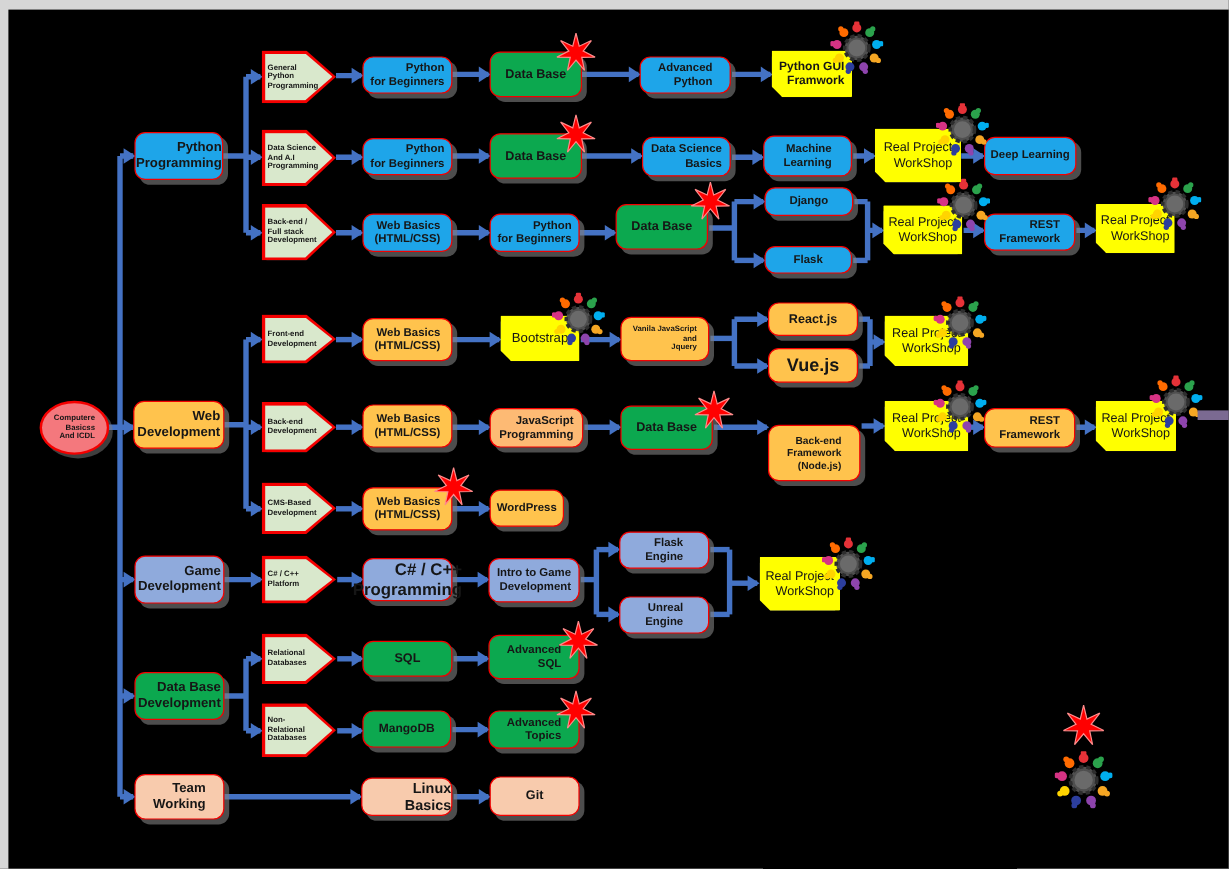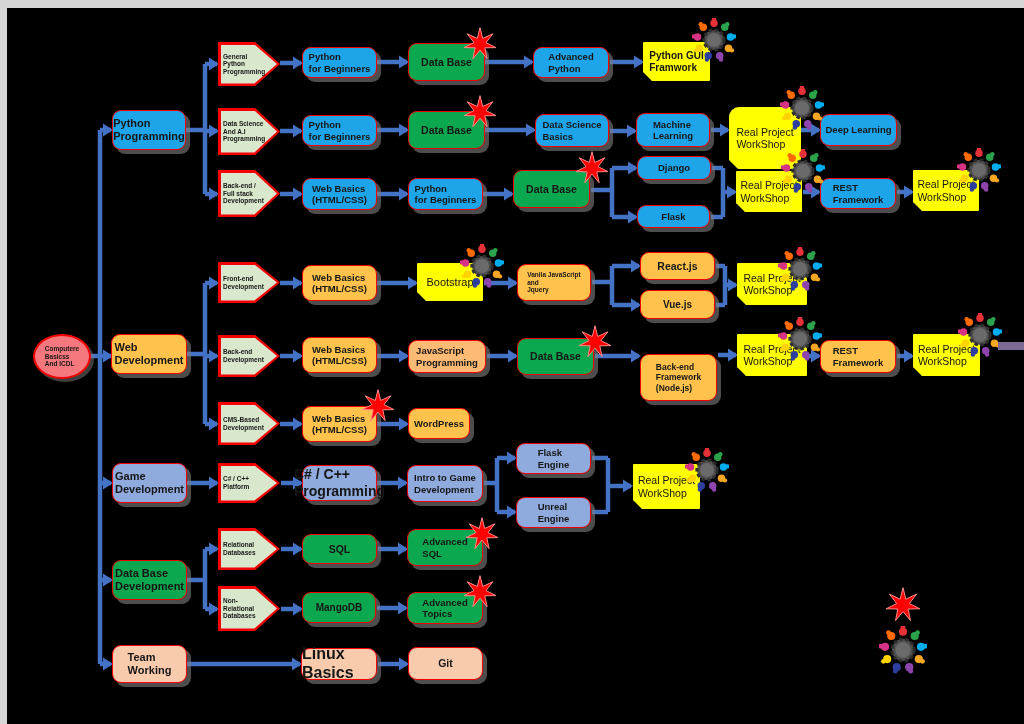--- a/index.html
+++ b/index.html
@@ -1,20 +1,20 @@
 <!DOCTYPE html>
 <html><head>
 <meta charset="utf-8">
 <style>
   html,body{margin:0;padding:0}
   body{width:1024px;height:724px;background:#D6D6D6;font-family:"Liberation Sans",sans-serif;position:relative;overflow:hidden}
   #canvas{position:absolute;left:7px;top:8px;width:1017px;height:716px;background:#000}
   #edges{position:absolute;left:0;top:0;z-index:1}
   .node{position:absolute;z-index:2;display:flex;align-items:center;justify-content:center;
-        text-align:left;font-weight:bold;color:#161616;white-space:pre-line;line-height:1.18;
+        text-align:right;font-weight:bold;color:#161616;white-space:pre-line;line-height:1.18;
         box-sizing:border-box}
   .shape-box{border:1.6px solid #F40000;border-radius:9px;box-shadow:4px 4px 0 rgba(125,125,125,.62)}
   .shape-ellipse{border:2px solid #F40000;border-radius:50%;box-shadow:3px 3px 0 rgba(125,125,125,.5)}
   .shape-note{border:none;border-radius:1px;box-shadow:-4px 5px 0 rgba(185,185,185,.55);
         clip-path:polygon(0 0,100% 0,100% 100%,9px 100%,0 calc(100% - 9px))}
   .shape-pent{background:#F40000;clip-path:polygon(0 0,60% 0,100% 50%,60% 100%,0 100%);
         filter:drop-shadow(4px 4px 0 rgba(125,125,125,.62));justify-content:flex-start;text-align:left}
   .pent-inner{position:absolute;left:2.5px;top:2.5px;right:3px;bottom:2.5px;
         clip-path:polygon(0 0,60% 0,100% 50%,60% 100%,0 100%);z-index:0}
   .pent-label{position:relative;z-index:1;padding-left:5px;padding-right:16px}
@@ -207,21 +207,21 @@
 Python</div>
       <div class="node shape-note" style="left: 636px; top: 34px; width: 67px; height: 39px; font-size: 10px; font-weight: bold; background: rgb(255, 255, 0);">Python GUI
 Framwork</div>
       <div class="node shape-box" style="left: 295px; top: 107px; width: 75px; height: 31px; font-size: 9.5px; background: rgb(30, 165, 233);">Python
 for Beginners</div>
       <div class="node shape-box" style="left: 401px; top: 103px; width: 77px; height: 38px; font-size: 10.5px; background: rgb(12, 168, 79);">Data Base</div>
       <div class="node shape-box" style="left: 528px; top: 106px; width: 74px; height: 33px; font-size: 9.5px; background: rgb(30, 165, 233);">Data Science
 Basics</div>
       <div class="node shape-box" style="left: 629px; top: 105px; width: 74px; height: 34px; font-size: 9.5px; background: rgb(30, 165, 233);">Machine
 Learning</div>
-      <div class="node shape-note" style="left: 722px; top: 99px; width: 72px; height: 62px; font-size: 10.5px; font-weight: normal; background: rgb(255, 255, 0); border-radius: 10px;">Real Project
+      <div class="node shape-note" style="left: 722px; top: 99px; width: 72px; height: 45px; font-size: 10.5px; font-weight: normal; background: rgb(255, 255, 0);">Real Project
 WorkShop</div>
       <div class="node shape-box" style="left: 813px; top: 106px; width: 77px; height: 32px; font-size: 9.5px; background: rgb(30, 165, 233);">Deep Learning</div>
       <div class="node shape-box" style="left: 295px; top: 170px; width: 75px; height: 32px; font-size: 9.5px; background: rgb(30, 165, 233);">Web Basics
 (HTML/CSS)</div>
       <div class="node shape-box" style="left: 401px; top: 170px; width: 75px; height: 32px; font-size: 9.5px; background: rgb(30, 165, 233);">Python
 for Beginners</div>
       <div class="node shape-box" style="left: 506px; top: 162px; width: 77px; height: 38px; font-size: 10.5px; background: rgb(12, 168, 79);">Data Base</div>
       <div class="node shape-box" style="left: 630px; top: 148px; width: 74px; height: 24px; font-size: 9.5px; background: rgb(30, 165, 233);">Django</div>
       <div class="node shape-box" style="left: 630px; top: 197px; width: 73px; height: 23px; font-size: 9.5px; background: rgb(30, 165, 233);">Flask</div>
       <div class="node shape-note" style="left: 729px; top: 163px; width: 66px; height: 41px; font-size: 10.5px; font-weight: normal; background: rgb(255, 255, 0);">Real Project
@@ -230,21 +230,21 @@
 Framework</div>
       <div class="node shape-note" style="left: 906px; top: 162px; width: 66px; height: 41px; font-size: 10.5px; font-weight: normal; background: rgb(255, 255, 0);">Real Project
 WorkShop</div>
       <div class="node shape-box" style="left: 295px; top: 257px; width: 75px; height: 36px; font-size: 9.5px; background: rgb(255, 195, 77);">Web Basics
 (HTML/CSS)</div>
       <div class="node shape-note" style="left: 410px; top: 255px; width: 66px; height: 38px; font-size: 11px; font-weight: normal; background: rgb(255, 255, 0);">Bootstrap</div>
       <div class="node shape-box" style="left: 510px; top: 256px; width: 74px; height: 37px; font-size: 6.5px; background: rgb(255, 195, 77);">Vanila JavaScript
 and
 Jquery</div>
       <div class="node shape-box" style="left: 633px; top: 244px; width: 75px; height: 28px; font-size: 10.5px; background: rgb(255, 195, 77);">React.js</div>
-      <div class="node shape-box" style="left: 633px; top: 282px; width: 75px; height: 29px; font-size: 10px; background: rgb(255, 195, 77);">Vue.js</div>
+      <div class="node shape-box" style="left: 633px; top: 282px; width: 75px; height: 29px; font-size: 15px; background: rgb(255, 195, 77);">Vue.js</div>
       <div class="node shape-note" style="left: 730px; top: 255px; width: 70px; height: 42px; font-size: 10.5px; font-weight: normal; background: rgb(255, 255, 0);">Real Project
 WorkShop</div>
       <div class="node shape-box" style="left: 295px; top: 329px; width: 75px; height: 36px; font-size: 9.5px; background: rgb(255, 195, 77);">Web Basics
 (HTML/CSS)</div>
       <div class="node shape-box" style="left: 401px; top: 332px; width: 78px; height: 33px; font-size: 9.5px; background: #fdba74;">JavaScript
 Programming</div>
       <div class="node shape-box" style="left: 510px; top: 330px; width: 77px; height: 37px; font-size: 10.5px; background: rgb(12, 168, 79);">Data Base</div>
       <div class="node shape-box" style="left: 633px; top: 322px; width: 77px; height: 47px; font-size: 8.5px; background: rgb(255, 195, 77); margin-top: 24px;">Back-end
 Framework
 (Node.js)</div>
@@ -266,21 +266,21 @@
       <div class="node shape-box" style="left: 509px; top: 489px; width: 75px; height: 31px; font-size: 9.5px; background: rgb(143, 170, 220);">Unreal
 Engine</div>
       <div class="node shape-note" style="left: 626px; top: 456px; width: 67px; height: 45px; font-size: 10.5px; font-weight: normal; background: rgb(255, 255, 0);">Real Project
 WorkShop</div>
       <div class="node shape-box" style="left: 295px; top: 526px; width: 75px; height: 30px; font-size: 10.5px; background: rgb(12, 168, 79);">SQL</div>
       <div class="node shape-box" style="left: 400px; top: 521px; width: 76px; height: 37px; font-size: 9.5px; background: rgb(12, 168, 79);">Advanced
 SQL</div>
       <div class="node shape-box" style="left: 295px; top: 584px; width: 74px; height: 31px; font-size: 10px; background: rgb(12, 168, 79);">MangoDB</div>
       <div class="node shape-box" style="left: 400px; top: 584px; width: 76px; height: 32px; font-size: 9.5px; background: rgb(12, 168, 79);">Advanced
 Topics</div>
-      <div class="node shape-box" style="left: 294px; top: 640px; width: 76px; height: 32px; font-size: 16px; background: rgb(248, 203, 173);">Linux Basics</div>
+      <div class="node shape-box" style="left: 294px; top: 640px; width: 76px; height: 32px; font-size: 12px; background: rgb(248, 203, 173);">Linux Basics</div>
       <div class="node shape-box" style="left: 401px; top: 639px; width: 75px; height: 33px; font-size: 10.5px; background: rgb(248, 203, 173);">Git</div>
     </div>
   <div id="iconlayer">
       <div class="icon" style="left: 456px; top: 19px;"><svg width="34" height="34">
           <polygon points="17.0,0.7 19.7,11.5 29.8,6.8 23.0,15.6 32.9,20.6 21.8,20.8 24.1,31.7 17.0,23.1 9.9,31.7 12.2,20.8 1.1,20.6 11.0,15.6 4.2,6.8 14.3,11.5" fill="#FF0000" stroke="#FF8A8A" stroke-width="1"></polygon>
         </svg></div>
       <div class="icon" style="left: 456px; top: 87px;"><svg width="34" height="34">
           <polygon points="17.0,0.7 19.7,11.5 29.8,6.8 23.0,15.6 32.9,20.6 21.8,20.8 24.1,31.7 17.0,23.1 9.9,31.7 12.2,20.8 1.1,20.6 11.0,15.6 4.2,6.8 14.3,11.5" fill="#FF0000" stroke="#FF8A8A" stroke-width="1"></polygon>
         </svg></div>
       <div class="icon" style="left: 568px; top: 143px;"><svg width="34" height="34">

